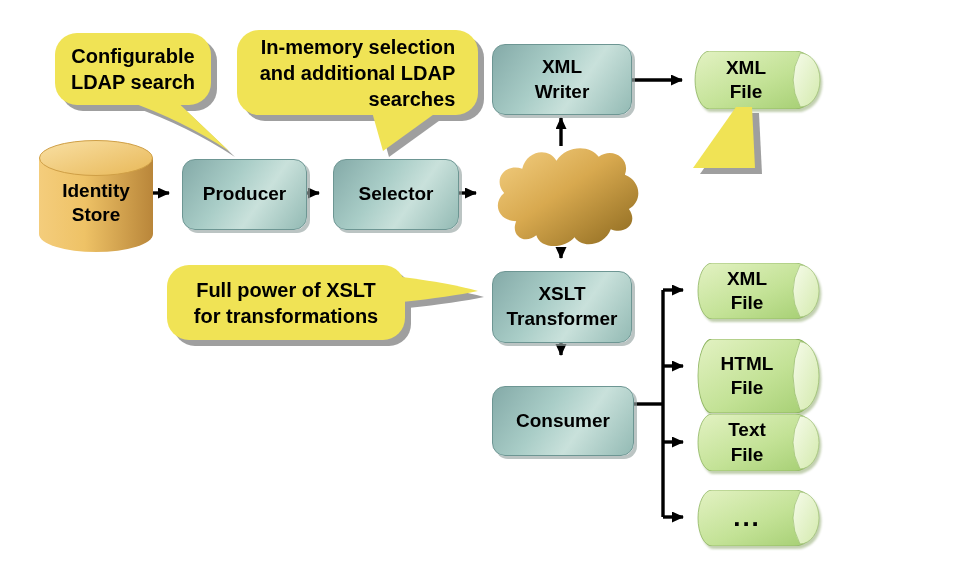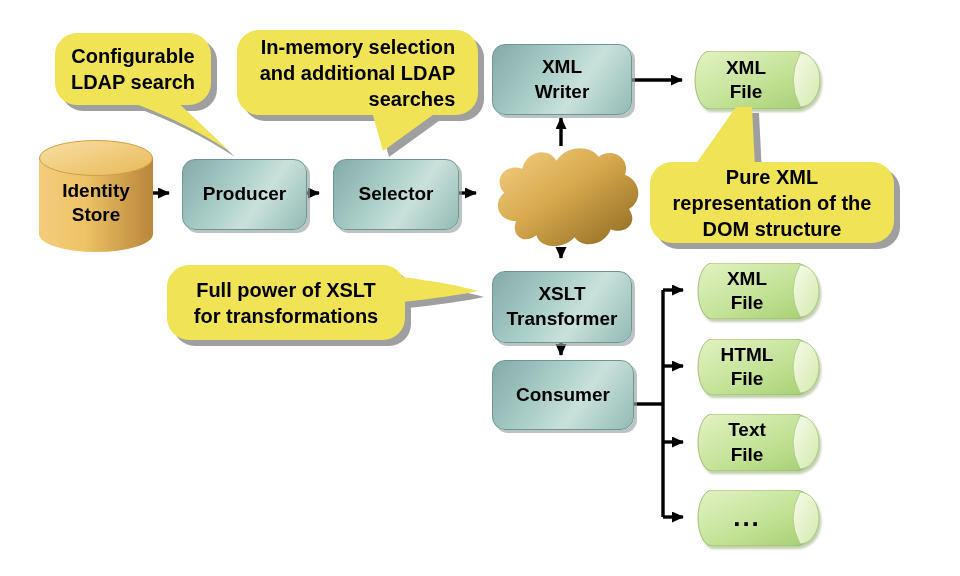--- a/index.html
+++ b/index.html
@@ -103,21 +103,21 @@
     <div class="lbl abs" style="left:0;top:26px;width:114px;height:74px;">Identity
 Store</div>
   </div>
 
   <div class="box" style="left:182px;top:159px;width:123px;height:69px;">Producer</div>
   <div class="box" style="left:333px;top:159px;width:124px;height:69px;">Selector</div>
   <div class="box" style="left:492px;top:44px;width:138px;height:69px;">XML
 Writer</div>
   <div class="box" style="left:492px;top:271px;width:138px;height:70px;">XSLT
 Transformer</div>
-  <div class="box" style="left:492px;top:360px;width:140px;height:68px;text-align:right;">Consumer</div>
+  <div class="box" style="left:492px;top:386px;width:140px;height:68px;text-align:right;">Consumer</div>
 
   <div class="abs" style="left:486px;top:136px;width:156px;height:120px;">
     <svg viewBox="0 0 155 118" style="width:100%;height:100%;">
       <path d="M30,84 C12,84 6,66 18,56 C6,42 20,26 36,32 C40,14 62,10 70,24
                C80,8 104,8 112,20 C126,10 144,22 138,38 C154,44 156,64 142,72
                C152,86 138,98 124,92 C118,108 96,112 88,100 C78,112 54,112 50,98
                C38,108 24,98 30,84 Z" fill="url(#gradCloud)"></path>
     </svg>
   </div>
 
@@ -132,21 +132,21 @@
 
   <div class="file" style="left:696px;top:263px;width:124px;height:56px;">
     <svg viewBox="0 0 124 56" preserveAspectRatio="none">
       <path d="M16,0 H99 A22,28 0 0 1 99,56 H16 A14,28 0 0 1 16,0 Z" fill="url(#gradFile)" stroke="#8fb562" stroke-width="0.8"></path>
       <path d="M104,2 A19,26 0 0 1 104,54 Q90,28 104,2 Z" fill="url(#gradCrescent)" stroke="#9cbf72" stroke-width="0.7"></path>
     </svg>
     <div class="lbl">XML
 File</div>
   </div>
 
-  <div class="file" style="left:696px;top:339px;width:124px;height:56px;">
+  <div class="file" style="left:696px;top:339px;width:124px;height:74px;">
     <svg viewBox="0 0 124 56" preserveAspectRatio="none">
       <path d="M16,0 H99 A22,28 0 0 1 99,56 H16 A14,28 0 0 1 16,0 Z" fill="url(#gradFile)" stroke="#8fb562" stroke-width="0.8"></path>
       <path d="M104,2 A19,26 0 0 1 104,54 Q90,28 104,2 Z" fill="url(#gradCrescent)" stroke="#9cbf72" stroke-width="0.7"></path>
     </svg>
     <div class="lbl">HTML
 File</div>
   </div>
 
   <div class="file" style="left:696px;top:414px;width:124px;height:57px;">
     <svg viewBox="0 0 124 56" preserveAspectRatio="none">
@@ -163,23 +163,20 @@
       <path d="M104,2 A19,26 0 0 1 104,54 Q90,28 104,2 Z" fill="url(#gradCrescent)" stroke="#9cbf72" stroke-width="0.7"></path>
     </svg>
     <div class="lbl dots">...</div>
   </div>
 
   <div class="callout" style="left:55px;top:33px;width:156px;height:72px;">Configurable
 LDAP search</div>
   <div class="callout" style="left:237px;top:30px;width:241px;height:85px;text-align:right;">In-memory selection
 and additional LDAP
 searches</div>
-  <div class="callout" style="left:650px;top:162px;width:244px;height:81px;">Pure XML
-representation of the
-DOM structure</div>
   <div class="callout" style="left:167px;top:265px;width:238px;height:75px;">Full power of XSLT
 for transformations</div>
 
   <svg class="layer" viewBox="0 0 960 576">
     <g fill="#f0e355">
       <path d="M125,100 Q182,120 229,151 L170,95 Z"></path>
       <path d="M372,112 L437,112 L383,151 Z"></path>
       <path d="M693,168 L736,107 L752,107 L755,168 Z"></path>
       <path d="M402,277 Q450,283 478,291 Q450,297 402,302 Z"></path>
     </g>

